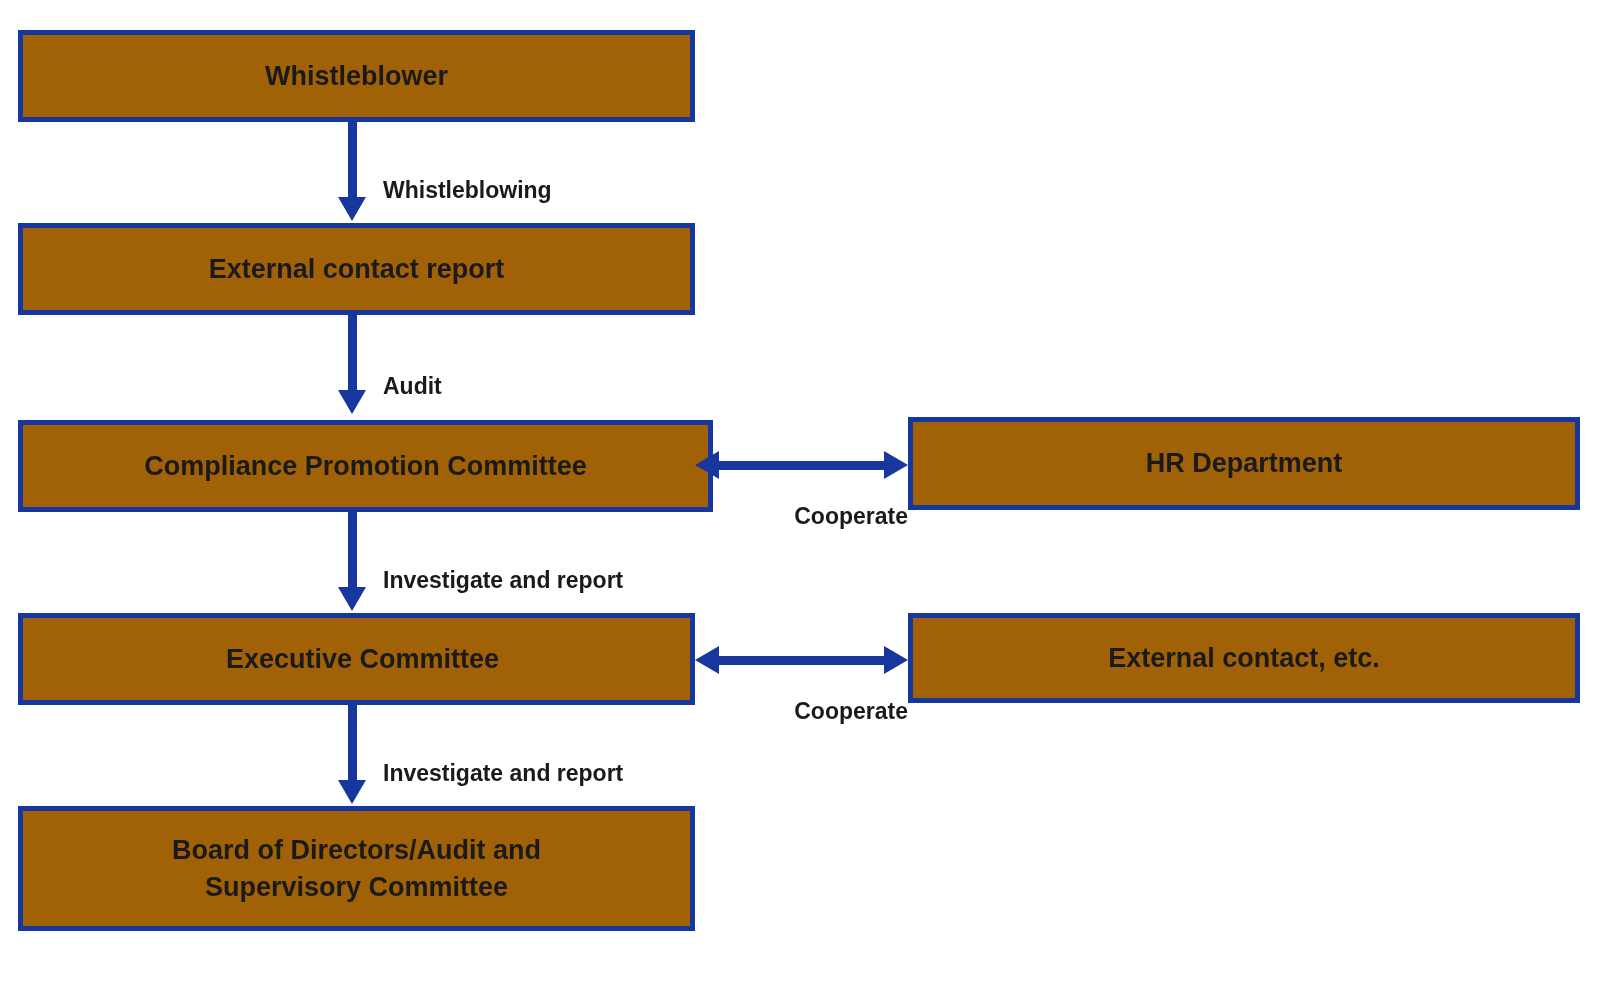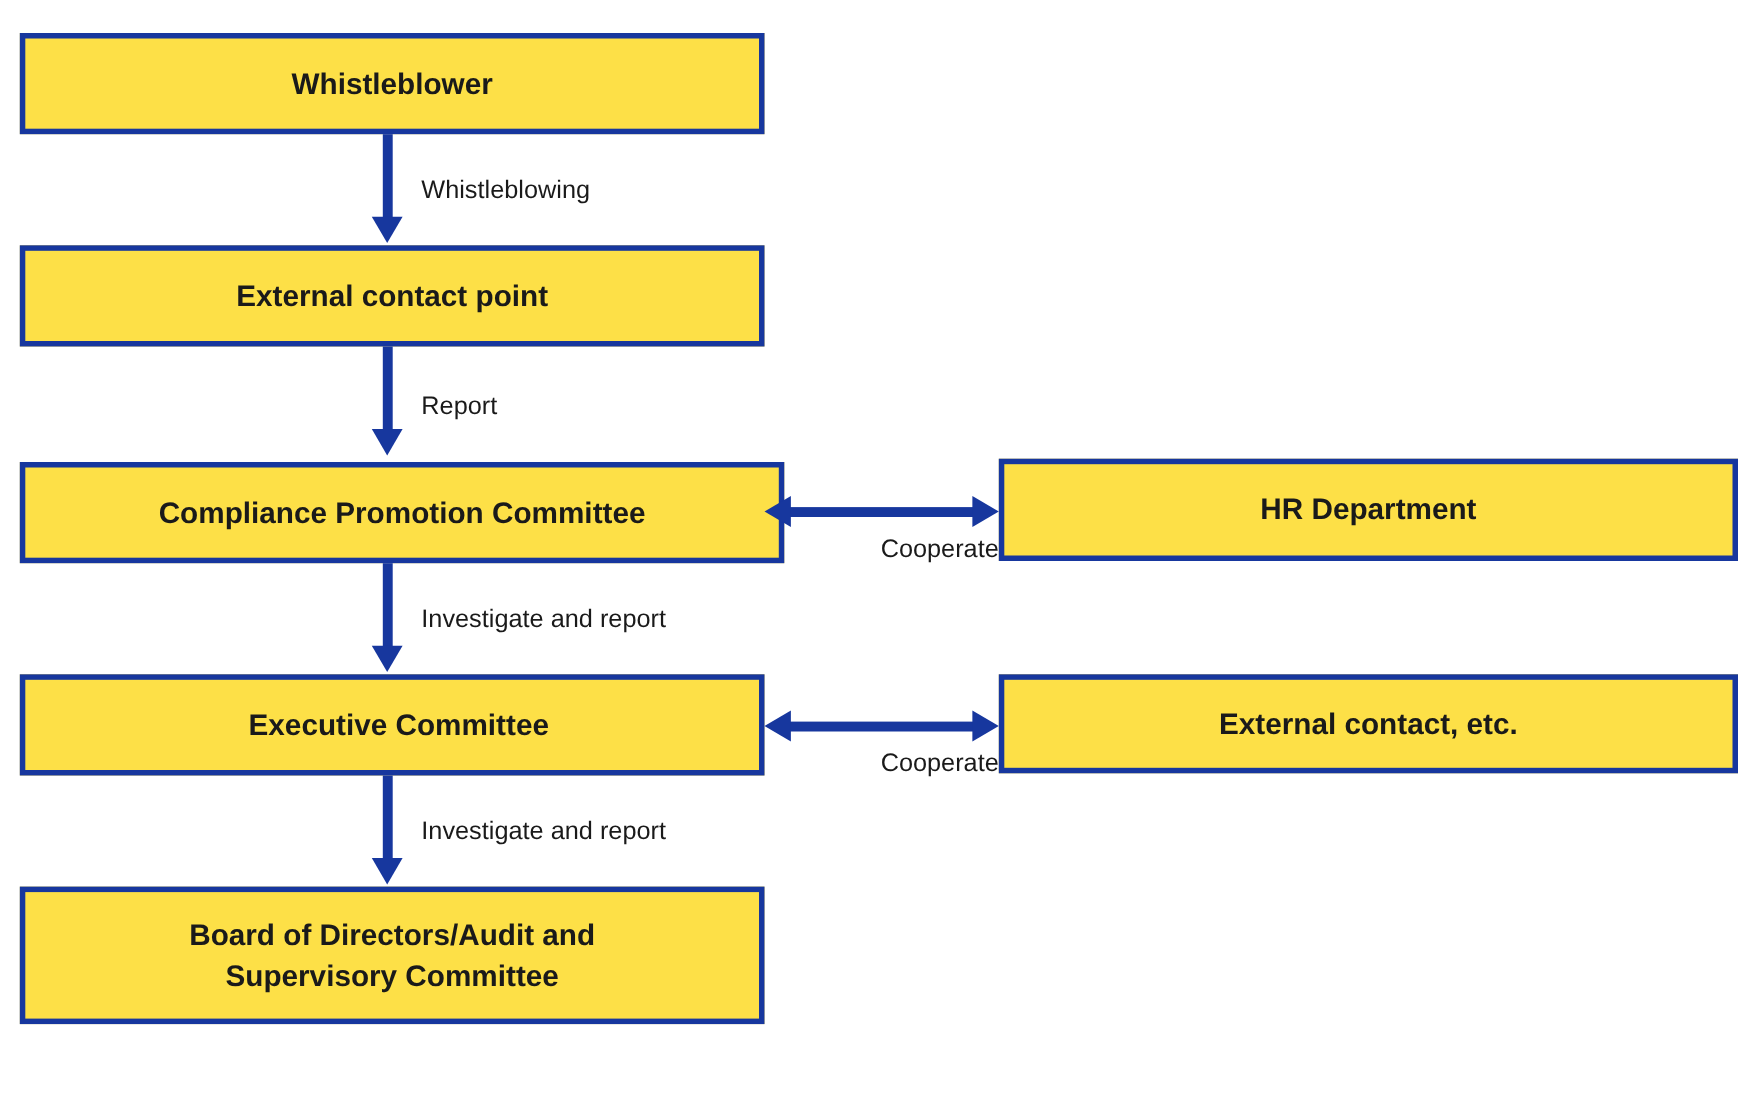--- a/index.html
+++ b/index.html
@@ -11,34 +11,34 @@
   .canvas{
     position:relative;
     width:1600px;height:1000px;
     background:var(--bg);
     font-family:"Liberation Sans","DejaVu Sans",sans-serif;
     overflow:hidden;
   }
   .node{
     position:absolute;
     box-sizing:border-box;
-    background:#fde047;
+    background:#a16207;
     border:5px solid var(--accent);
     display:flex;align-items:center;justify-content:center;
   }
   .node-label{
     font-size:27px;font-weight:700;color:var(--text);
     text-align:center;line-height:1.35;
     padding:0 20px;
   }
   .node-label.wrap2{max-width:480px;}
   .edge-label{
     position:absolute;
-    font-size:23px;font-weight:400;color:var(--text);
-    line-height:28px;white-space:nowrap;
+    font-size:23px;font-weight:700;color:var(--text);
+    line-height:28px;white-space:nowrap;margin-top:18px;
   }
   .edge-label.centered{text-align:right;}
   
   .varrow{position:absolute;width:28px;}
   .varrow .stem{
     position:absolute;left:9.5px;top:0;width:9px;bottom:22px;
     background:var(--accent);
   }
   .varrow .head{
     position:absolute;left:0;bottom:0;width:0;height:0;
@@ -68,21 +68,21 @@
 </head>
 <body>
 
 <div class="canvas">
 
   <div class="node" style="left:18px;top:30px;width:677px;height:92px;">
     <span class="node-label">Whistleblower</span>
   </div>
 
   <div class="node" style="left:18px;top:223px;width:677px;height:92px;">
-    <span class="node-label">External contact point</span>
+    <span class="node-label">External contact report</span>
   </div>
 
   <div class="node" style="left:18px;top:420px;width:695px;height:92px;">
     <span class="node-label">Compliance Promotion Committee</span>
   </div>
 
   <div class="node" style="left:18px;top:613px;width:677px;height:92px;padding-left:12px;">
     <span class="node-label">Executive Committee</span>
   </div>
 
@@ -125,21 +125,21 @@
   </div>
 
   <div class="harrow" style="left:695px;top:646px;width:213px;">
     <div class="hstem"></div>
     <div class="head-left"></div>
     <div class="head-right"></div>
   </div>
 
   <div class="edge-label" style="left:383px;top:158px;">Whistleblowing</div>
 
-  <div class="edge-label" style="left:383px;top:354px;">Report</div>
+  <div class="edge-label" style="left:383px;top:354px;">Audit</div>
 
   <div class="edge-label" style="left:383px;top:548px;">Investigate and report</div>
 
   <div class="edge-label" style="left:383px;top:741px;">Investigate and report</div>
 
   <div class="edge-label centered" style="left:695px;top:484px;width:213px;">Cooperate</div>
 
   <div class="edge-label centered" style="left:695px;top:679px;width:213px;">Cooperate</div>
 
 </div>

